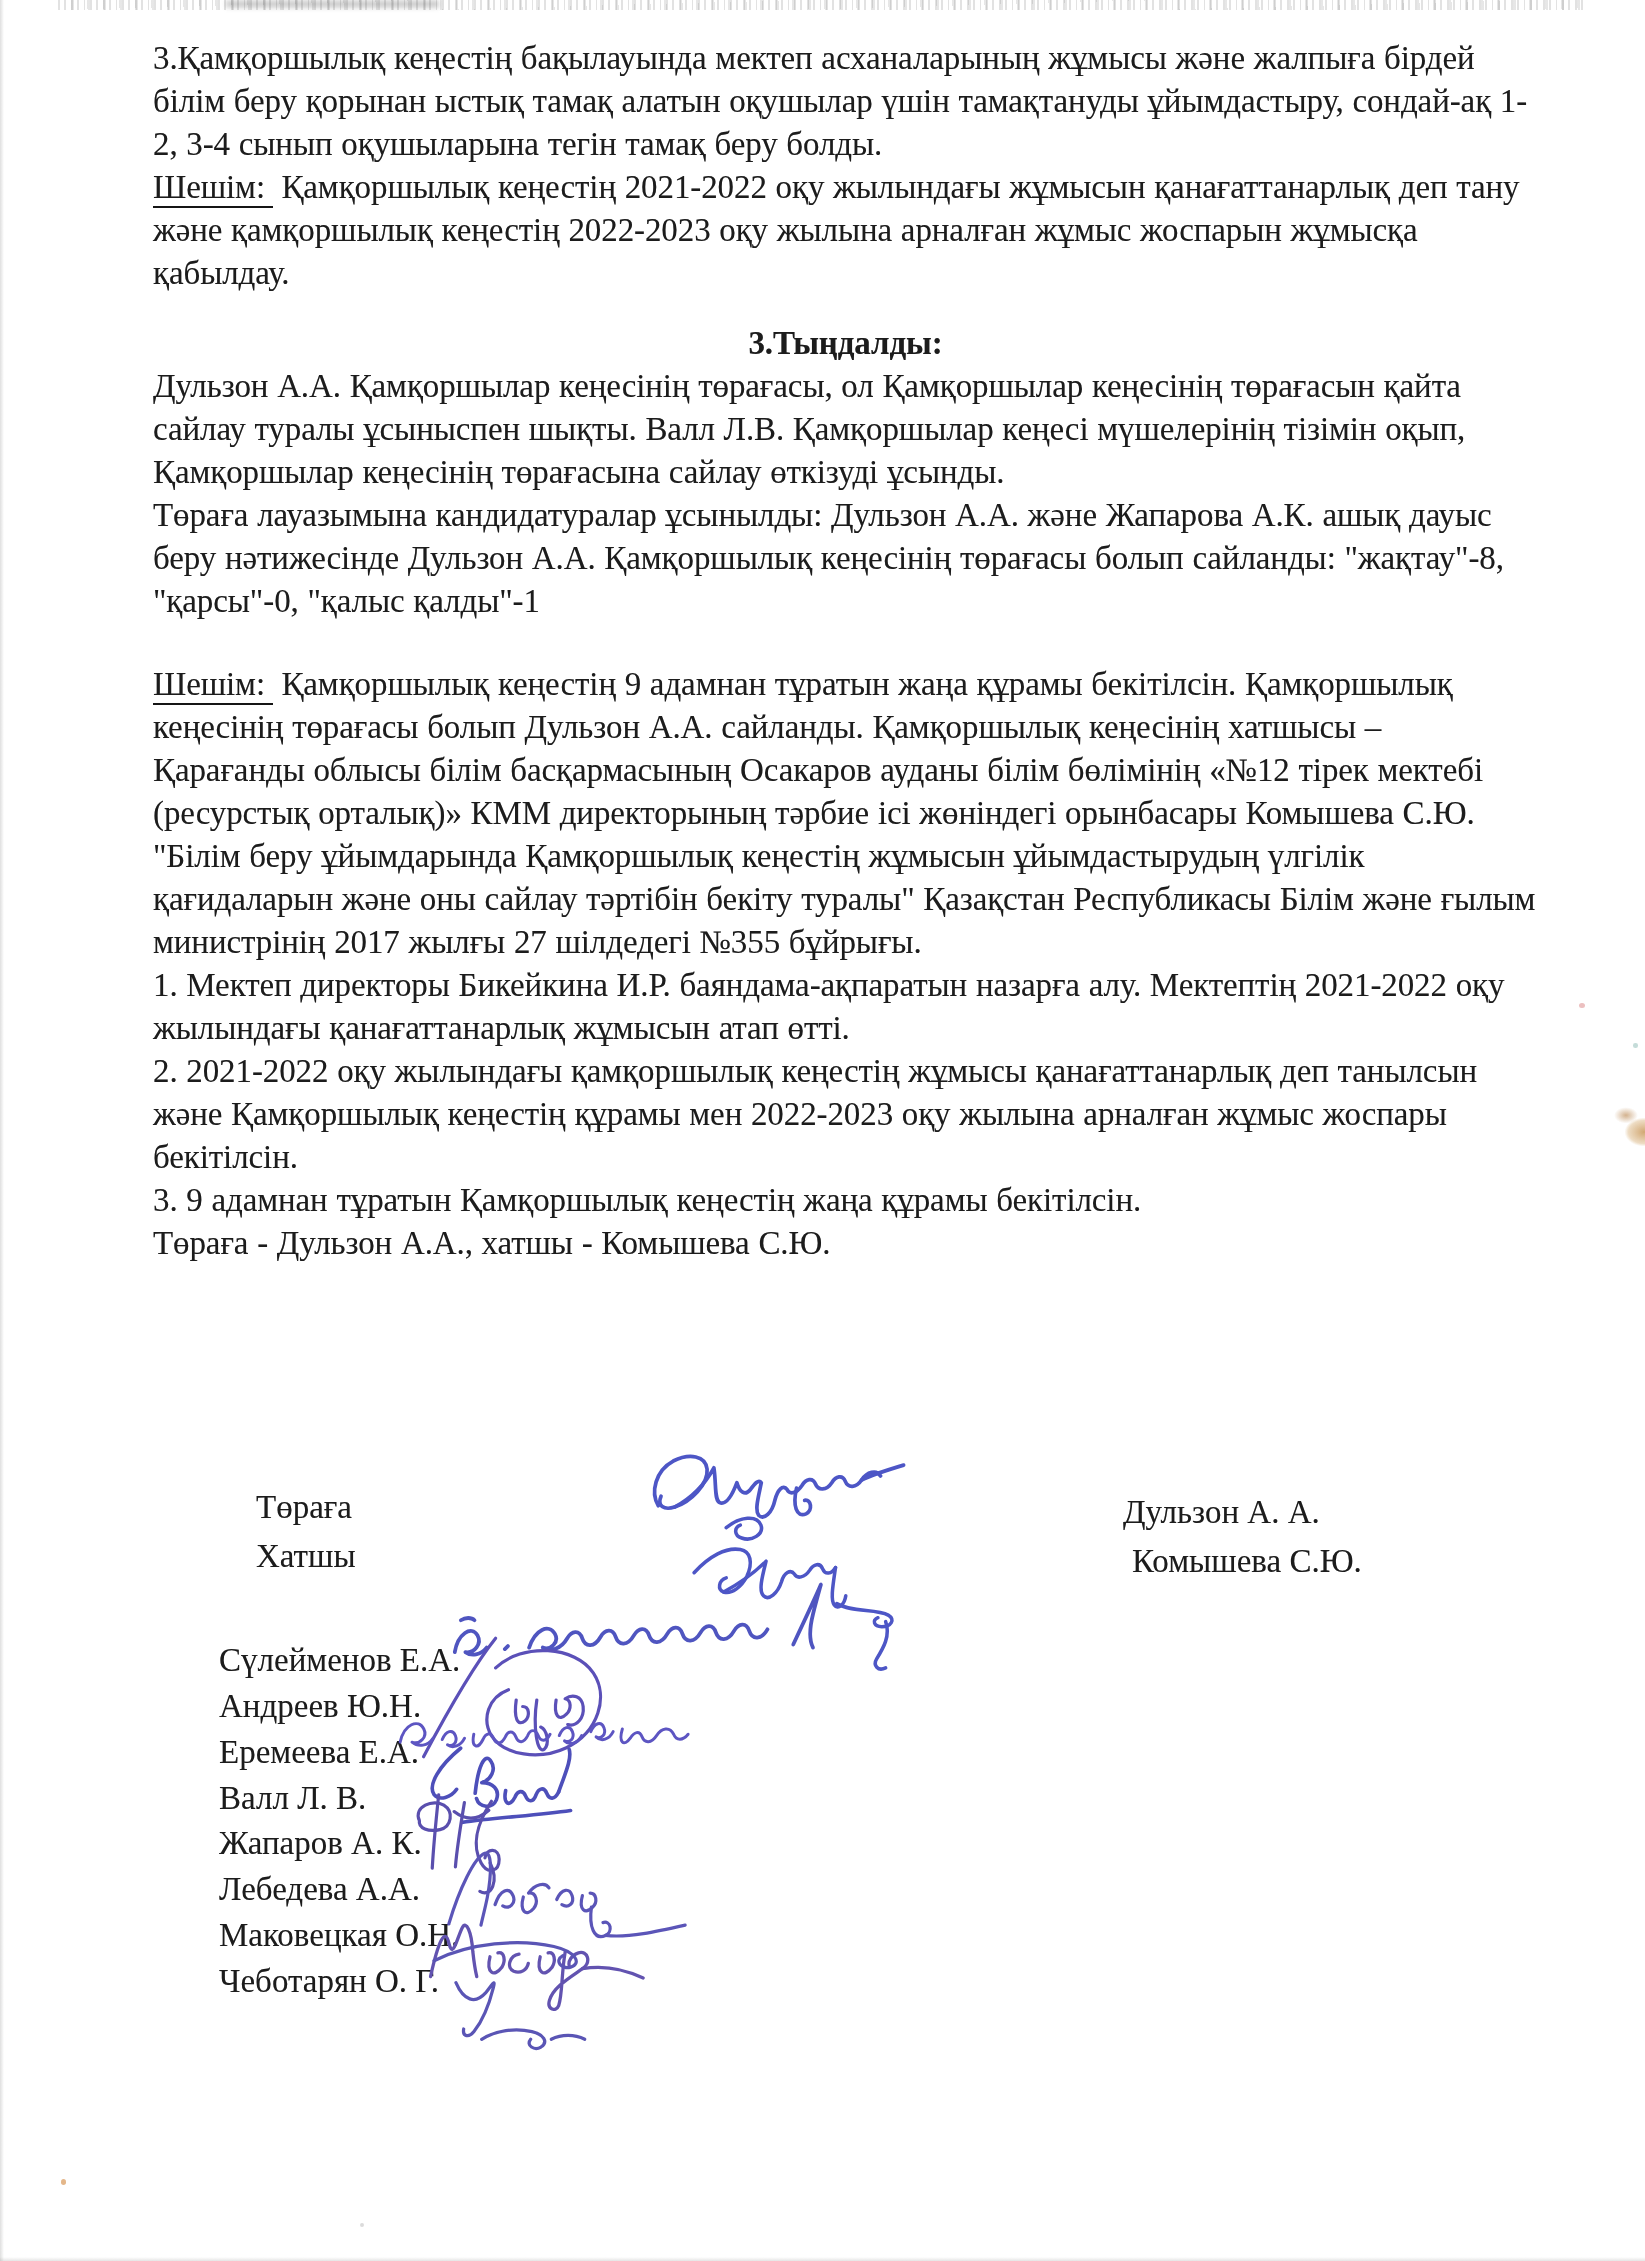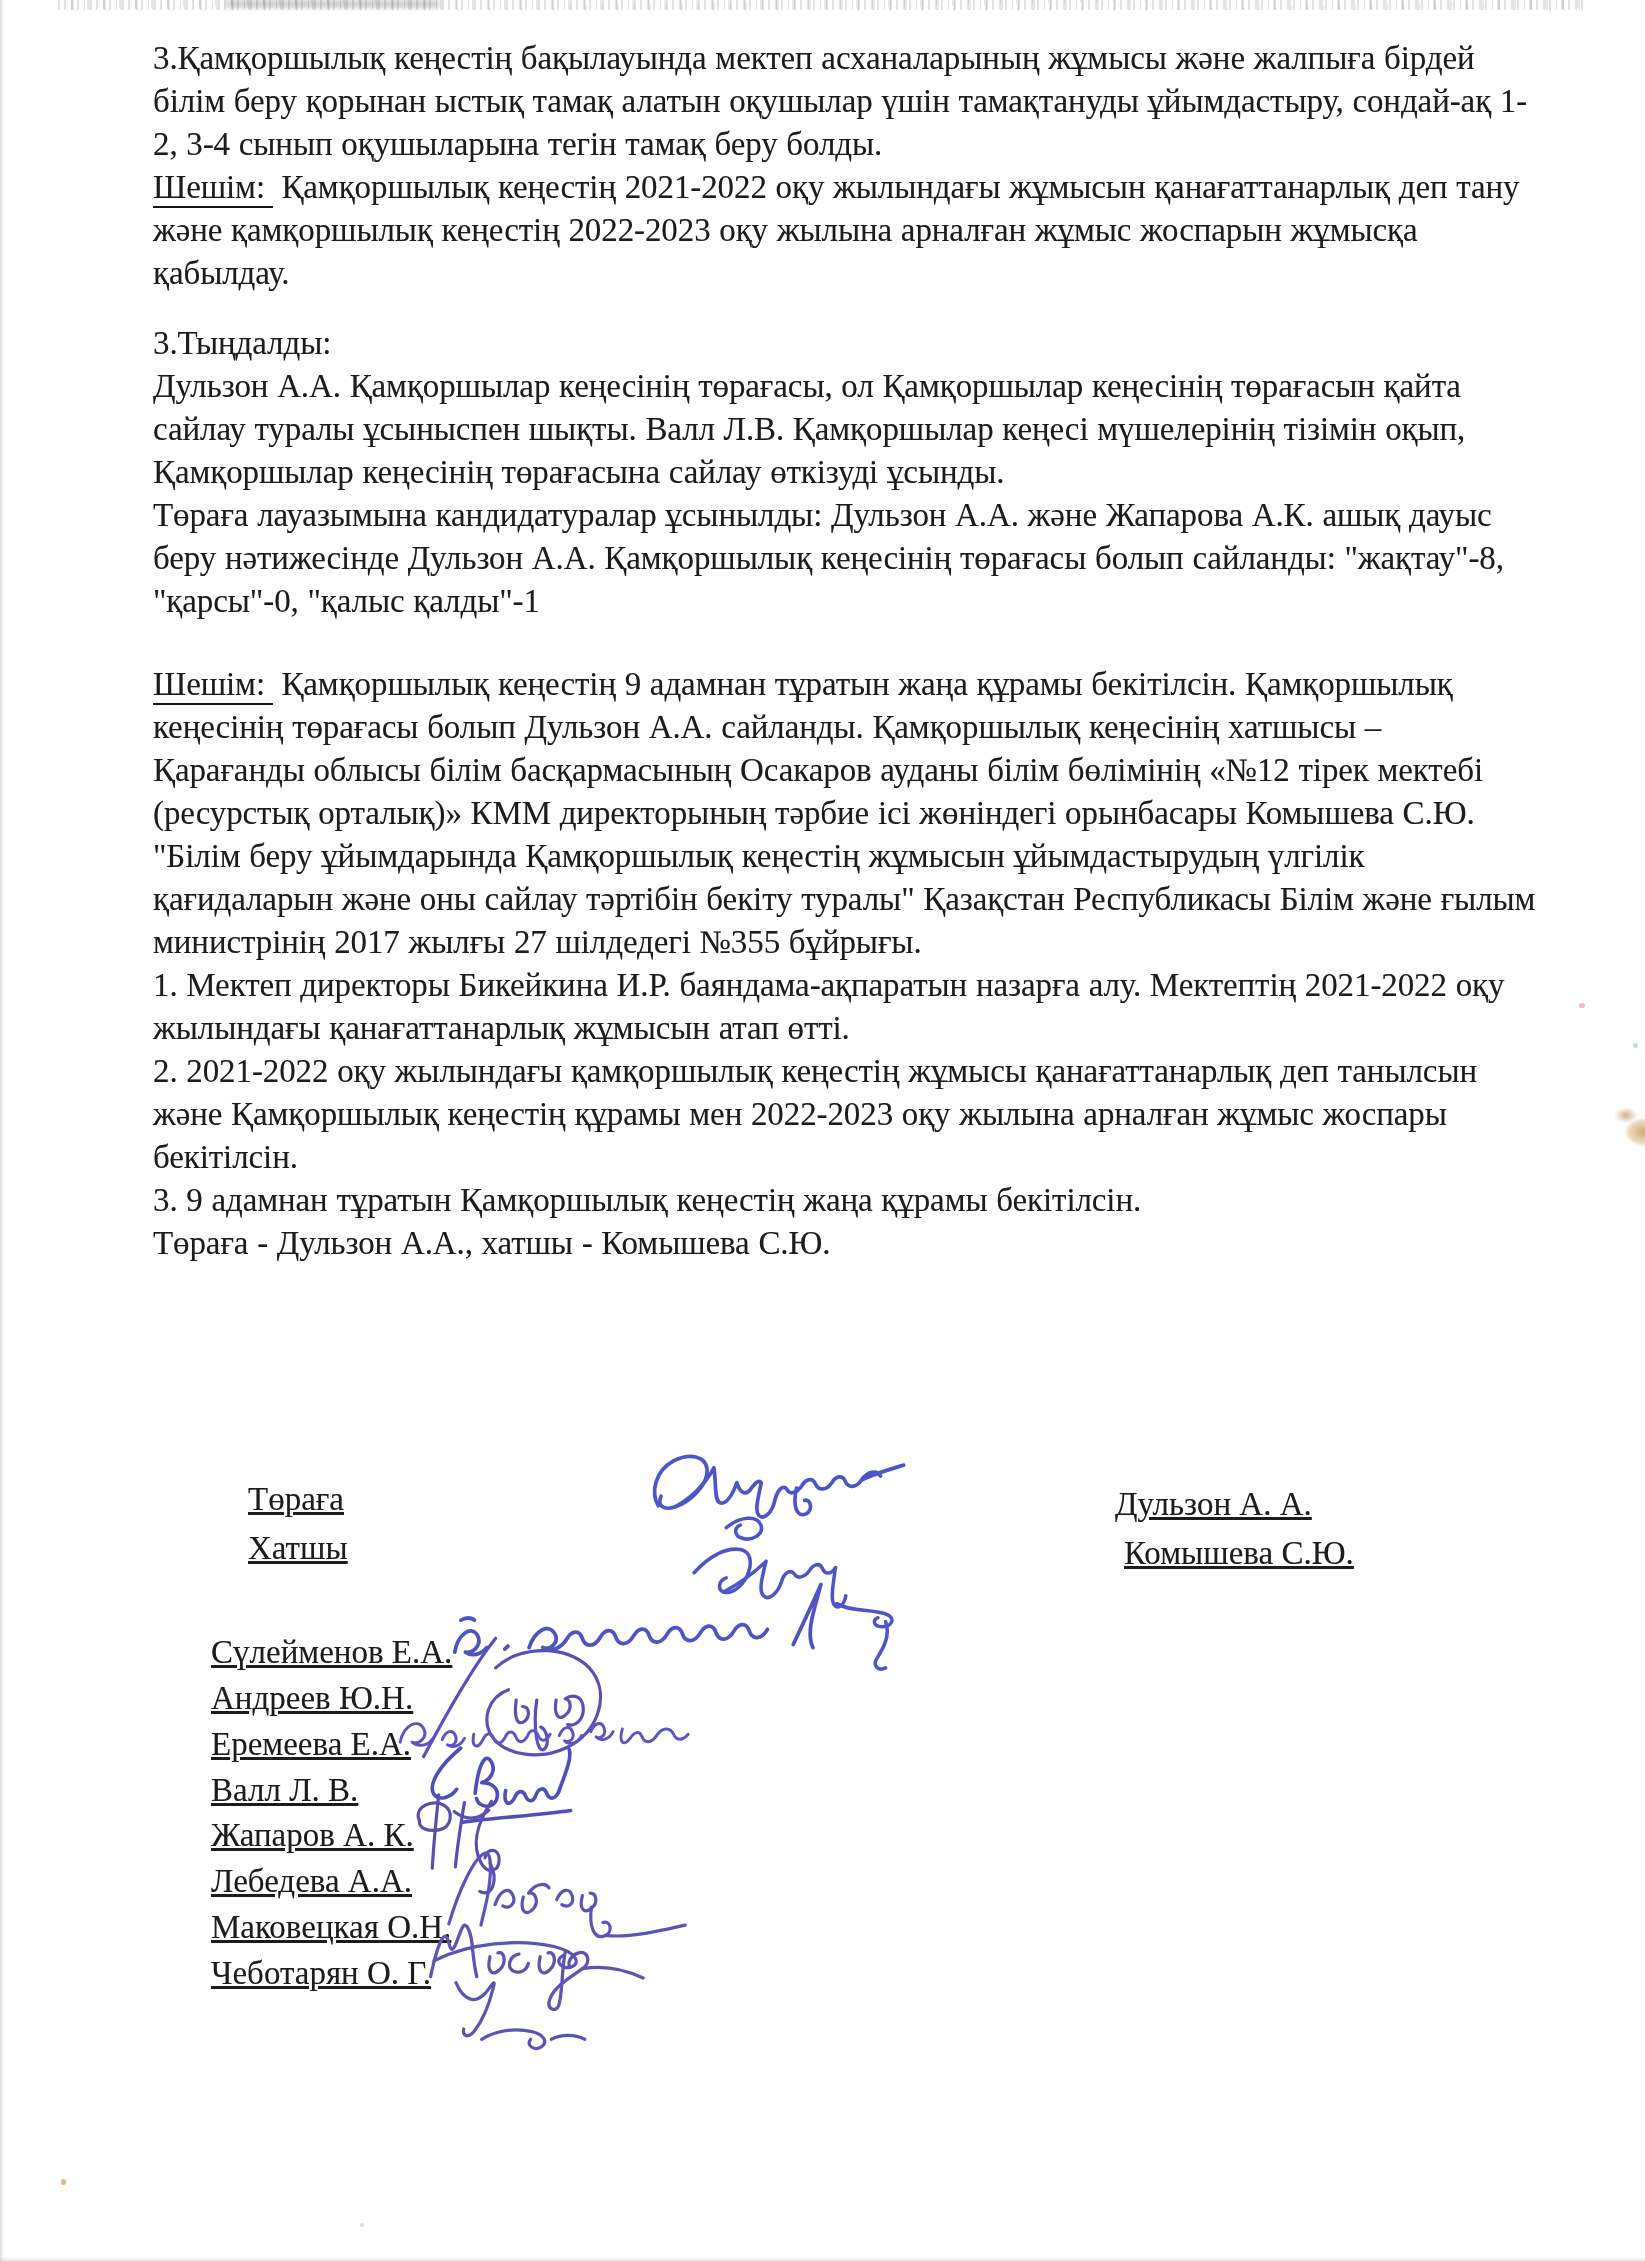--- a/index.html
+++ b/index.html
@@ -19,28 +19,28 @@
     width:1385px;
     font-size:33px;
     line-height:43px;
     letter-spacing:-0.1px;
     text-shadow:0 0 0.6px rgba(30,30,30,0.35);
     word-spacing:0.6px;
   }
   .doc-text p { margin:0; }
   .gap-before-heading { margin-top:27px !important; }
   .gap-blank-line     { margin-top:40px !important; }
-  .section-heading    { font-weight:normal; }
+  .section-heading    { font-weight:bold;text-align:center; }
   .ul-label {
     border-bottom:2.6px solid #151515;
     padding-bottom:0.6px;
     padding-right:7.7px;
   }
   
-  .abs { position:absolute; margin:8px;text-decoration:underline; }
+  .abs { position:absolute; margin:16px; }
   .sig-label, .sig-name, .member-name {
     font-size:33px;
     line-height:40px;
     text-shadow:0 0 0.6px rgba(30,30,30,0.35);
     white-space:nowrap;
   }
   .ink { position:absolute; }
   .ink svg { display:block; width:100%; height:100%; }
   .ink path {
     fill:none;

